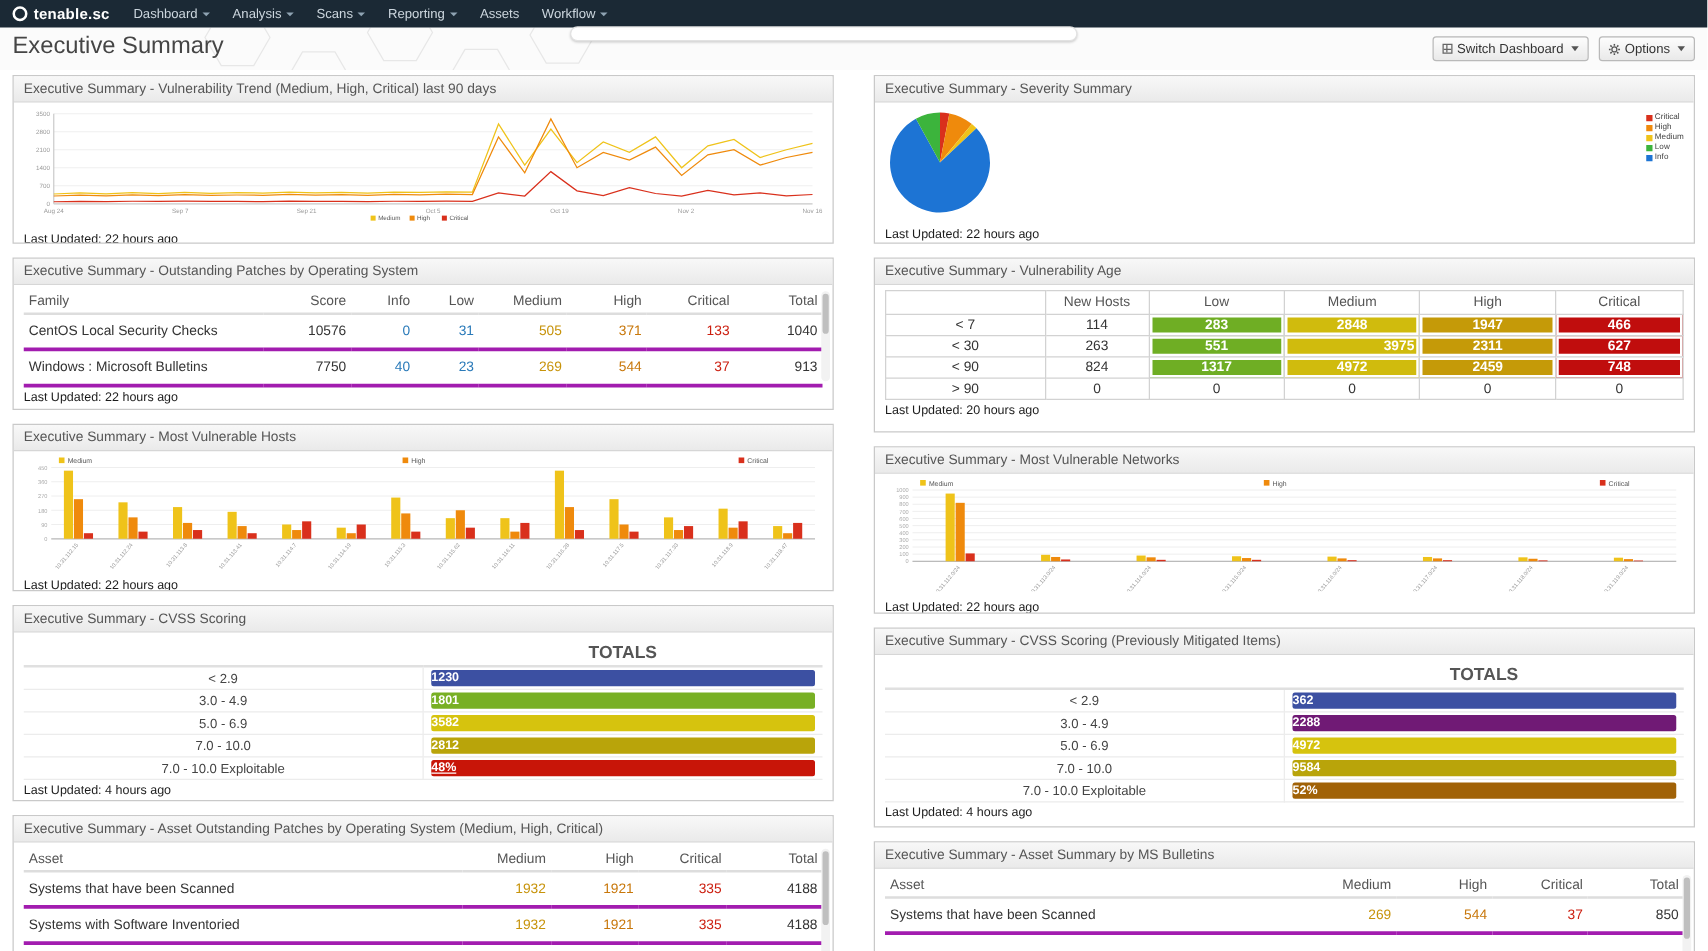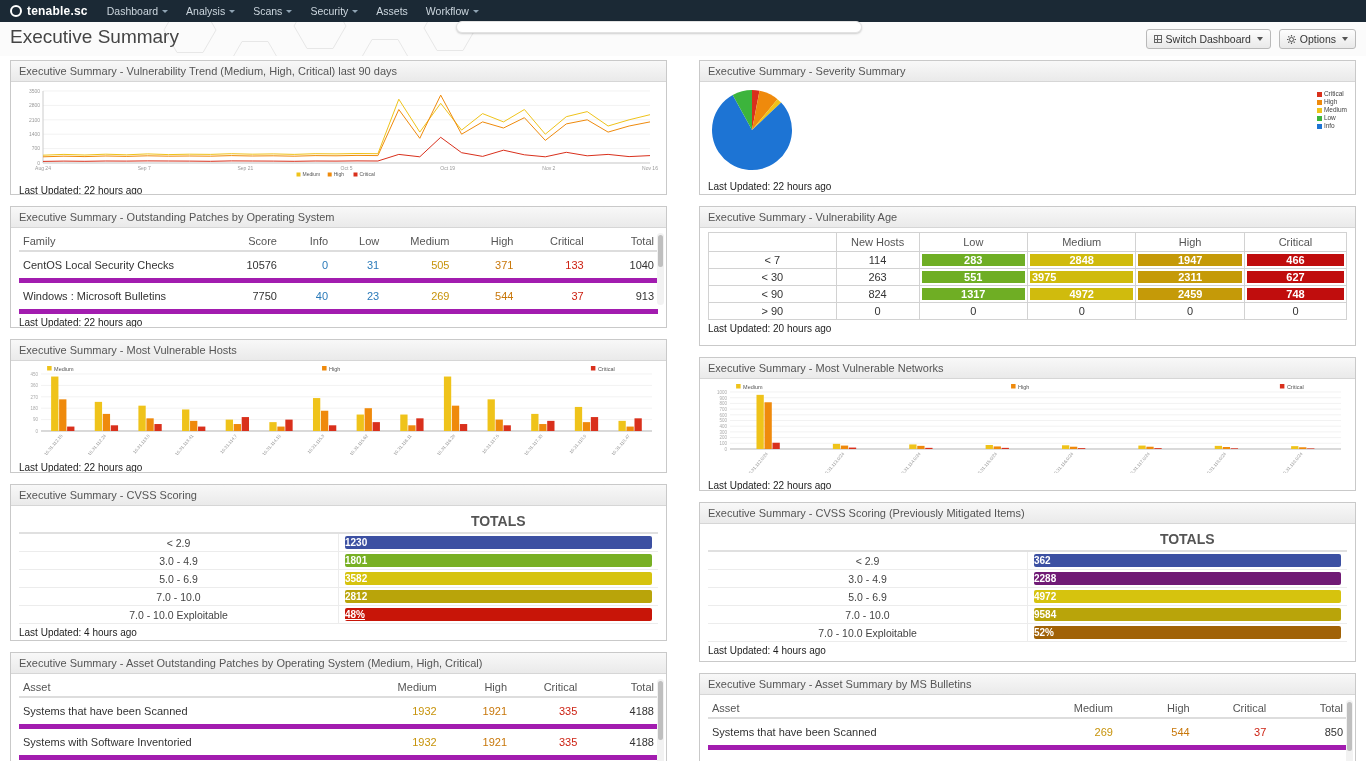--- a/index.html
+++ b/index.html
@@ -30,21 +30,21 @@
   
   .panel{background:#fff;border:1px solid #c9c9c9;margin-bottom:11px;position:relative;overflow:hidden;box-sizing:border-box}
   .panel-header{height:20px;line-height:20px;padding:0 8px;font-size:11px;color:#555;
     background:linear-gradient(#f8f8f8,#eaeaea);border-bottom:1px solid #d6d6d6;white-space:nowrap;overflow:hidden;text-overflow:ellipsis;cursor:pointer}
   .panel-body{padding:4px 8px 0;position:relative}
   .last-updated{font-size:10px;color:#1c1c1c;padding:3px 8px 5px}
   .chart-box{display:block}
   
   .dtable{width:100%;border-collapse:collapse;font-size:11px;color:#333;table-layout:fixed}
   .dtable th{font-size:11px;font-weight:400;color:#555;padding:3px 4px;border-bottom:2px solid #ddd;white-space:nowrap;overflow:hidden}
-  .dtable td{padding:7px 4px;border-bottom:5px solid #a21caf;white-space:nowrap;overflow:hidden}
+  .dtable td{padding:7px 4px;border-bottom:3px solid #a21caf;white-space:nowrap;overflow:hidden}
   .dtable.compact td{padding:2px 4px}
   .dtable.bordered th,.dtable.bordered td{border:1px solid #d2d2d2}
   .cell-colored{color:#fff !important;font-weight:700;text-align:center;box-shadow:inset 0 0 0 2px #fff}
   
   .cvss-table{width:100%;border-collapse:collapse;font-size:10.5px;color:#444;table-layout:fixed}
   .cvss-table th{font-weight:700;color:#555;text-align:center;padding:3px;border-bottom:2px solid #e0e0e0;font-size:14px}
   .cvss-table td{border-bottom:1px solid #ececec;padding:2px 6px}
   .cvss-label{width:50%;text-align:center;border-right:1px solid #ececec}
   .cvss-bar{height:13px;border-radius:2px;color:#fff;font-weight:700;font-size:10px;text-align:left;line-height:13px}
   
@@ -70,21 +70,21 @@
       </span>
       <span class="nav-item">
         <span>Analysis</span>
         <span class="nav-caret"></span>
       </span>
       <span class="nav-item">
         <span>Scans</span>
         <span class="nav-caret"></span>
       </span>
       <span class="nav-item">
-        <span>Security</span>
+        <span>Reporting</span>
         <span class="nav-caret"></span>
       </span>
       <span class="nav-item">
         <span>Assets</span>
       </span>
       <span class="nav-item">
         <span>Workflow</span>
         <span class="nav-caret"></span>
       </span>
     </div>
@@ -462,21 +462,21 @@
                   <td style="text-align: center;">114</td>
                   <td class="cell-colored" style="text-align: center; background: rgb(111, 174, 36);">283</td>
                   <td class="cell-colored" style="text-align: center; background: rgb(208, 187, 13);">2848</td>
                   <td class="cell-colored" style="text-align: center; background: rgb(197, 154, 8);">1947</td>
                   <td class="cell-colored" style="text-align: center; background: rgb(192, 13, 13);">466</td>
                 </tr>
                 <tr>
                   <td style="text-align: center;">&lt; 30</td>
                   <td style="text-align: center;">263</td>
                   <td class="cell-colored" style="text-align: center; background: rgb(111, 174, 36);">551</td>
-                  <td class="cell-colored" style="text-align: left; background: rgb(208, 187, 13); margin-top: 48px;">3975</td>
+                  <td class="cell-colored" style="text-align: right; background: rgb(208, 187, 13); margin-top: 48px;">3975</td>
                   <td class="cell-colored" style="text-align: center; background: rgb(197, 154, 8);">2311</td>
                   <td class="cell-colored" style="text-align: center; background: rgb(192, 13, 13);">627</td>
                 </tr>
                 <tr>
                   <td style="text-align: center;">&lt; 90</td>
                   <td style="text-align: center;">824</td>
                   <td class="cell-colored" style="text-align: center; background: rgb(111, 174, 36);">1317</td>
                   <td class="cell-colored" style="text-align: center; background: rgb(208, 187, 13);">4972</td>
                   <td class="cell-colored" style="text-align: center; background: rgb(197, 154, 8);">2459</td>
                   <td class="cell-colored" style="text-align: center; background: rgb(192, 13, 13);">748</td>

